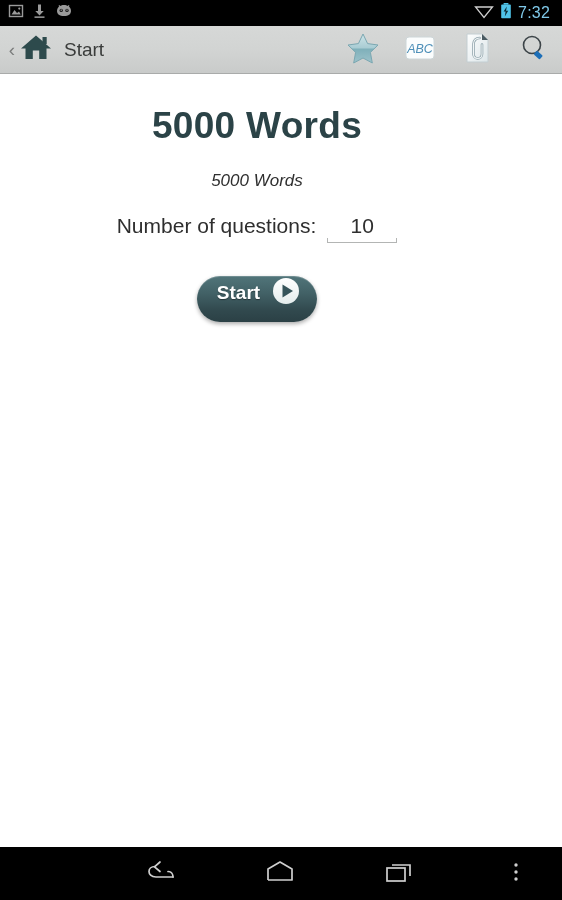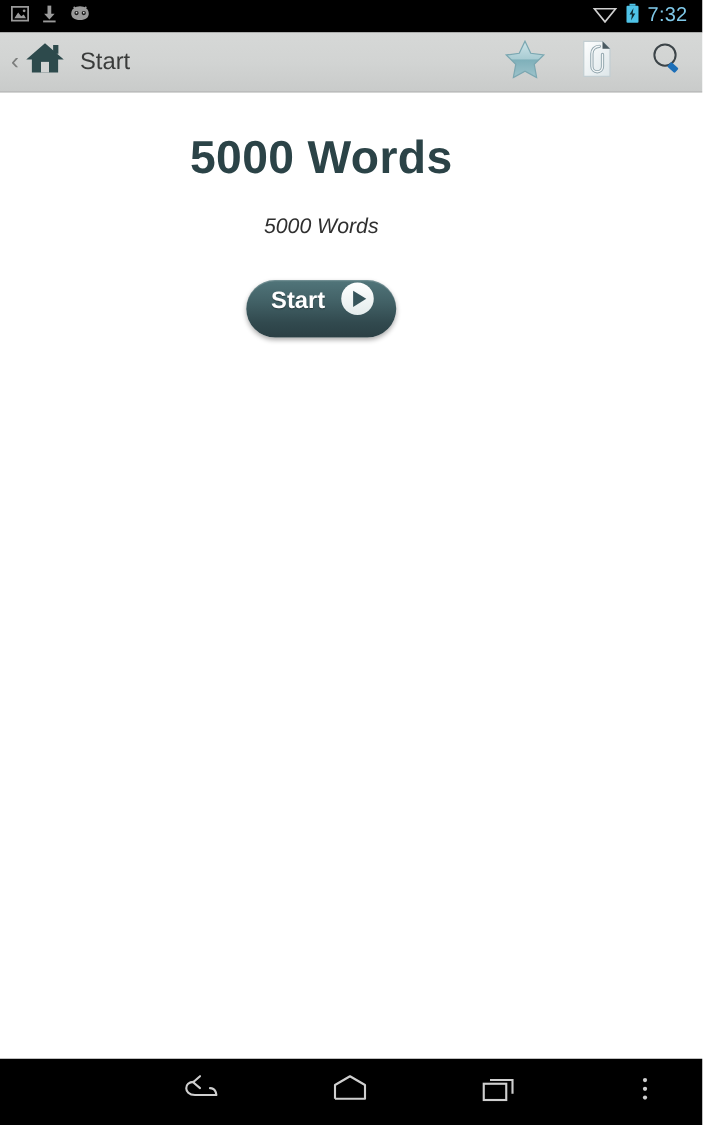--- a/index.html
+++ b/index.html
@@ -301,20 +301,28 @@
               <stop offset="48%" stop-color="#a9ccd3"></stop>
               <stop offset="52%" stop-color="#7fb0ba"></stop>
               <stop offset="100%" stop-color="#9dc3cb"></stop>
             </linearGradient>
           </defs>
           <polygon points="17,2 21.6,11.6 32,13 24.4,20.4 26.3,31 17,26 7.7,31 9.6,20.4 2,13 12.4,11.6" fill="url(#starGrad)" stroke="#7ba7b1" stroke-width="1"></polygon>
         </svg>
       </span>
     </div>
 
+    <div class="ab-action">
+      <span>
+        <svg width="32" height="28" viewBox="0 0 32 28">
+          <rect x="2" y="3" width="28" height="22" rx="3" fill="#fbfdfd" stroke="#cdd6d8" stroke-width="1"></rect>
+          <text x="16" y="18.5" font-family="'Liberation Sans',sans-serif" font-size="12.5" fill="#4d8fb8" text-anchor="middle" font-style="italic">ABC</text>
+        </svg>
+      </span>
+    </div>
 
     <div class="ab-action">
       <span>
         <svg width="30" height="32" viewBox="0 0 30 32">
           <defs>
             <linearGradient id="docGrad" x1="0" y1="0" x2="1" y2="1">
               <stop offset="0%" stop-color="#fdfefe"></stop>
               <stop offset="100%" stop-color="#dde6e9"></stop>
             </linearGradient>
           </defs>
@@ -334,20 +342,27 @@
         </svg>
       </span>
     </div>
   </div>
 </div>
 
 <div class="content">
   <h1 class="big-title">5000 Words</h1>
   <p class="subtitle">5000 Words</p>
 
+  <div class="question-row">
+    <span class="question-label">Number of questions:</span>
+    <span class="qty-field">
+      <input class="qty-input" type="text" value="10" style="">
+      <span class="qty-underline"></span>
+    </span>
+  </div>
 
   <div class="start-wrap">
     <button class="start-button">
       <span class="start-label">Start</span>
       <span>
         <svg width="30" height="30" viewBox="0 0 30 30">
           <defs>
             <linearGradient id="playGrad" x1="0" y1="0" x2="0" y2="1">
               <stop offset="0%" stop-color="#ffffff"></stop>
               <stop offset="100%" stop-color="#e4ecec"></stop>

